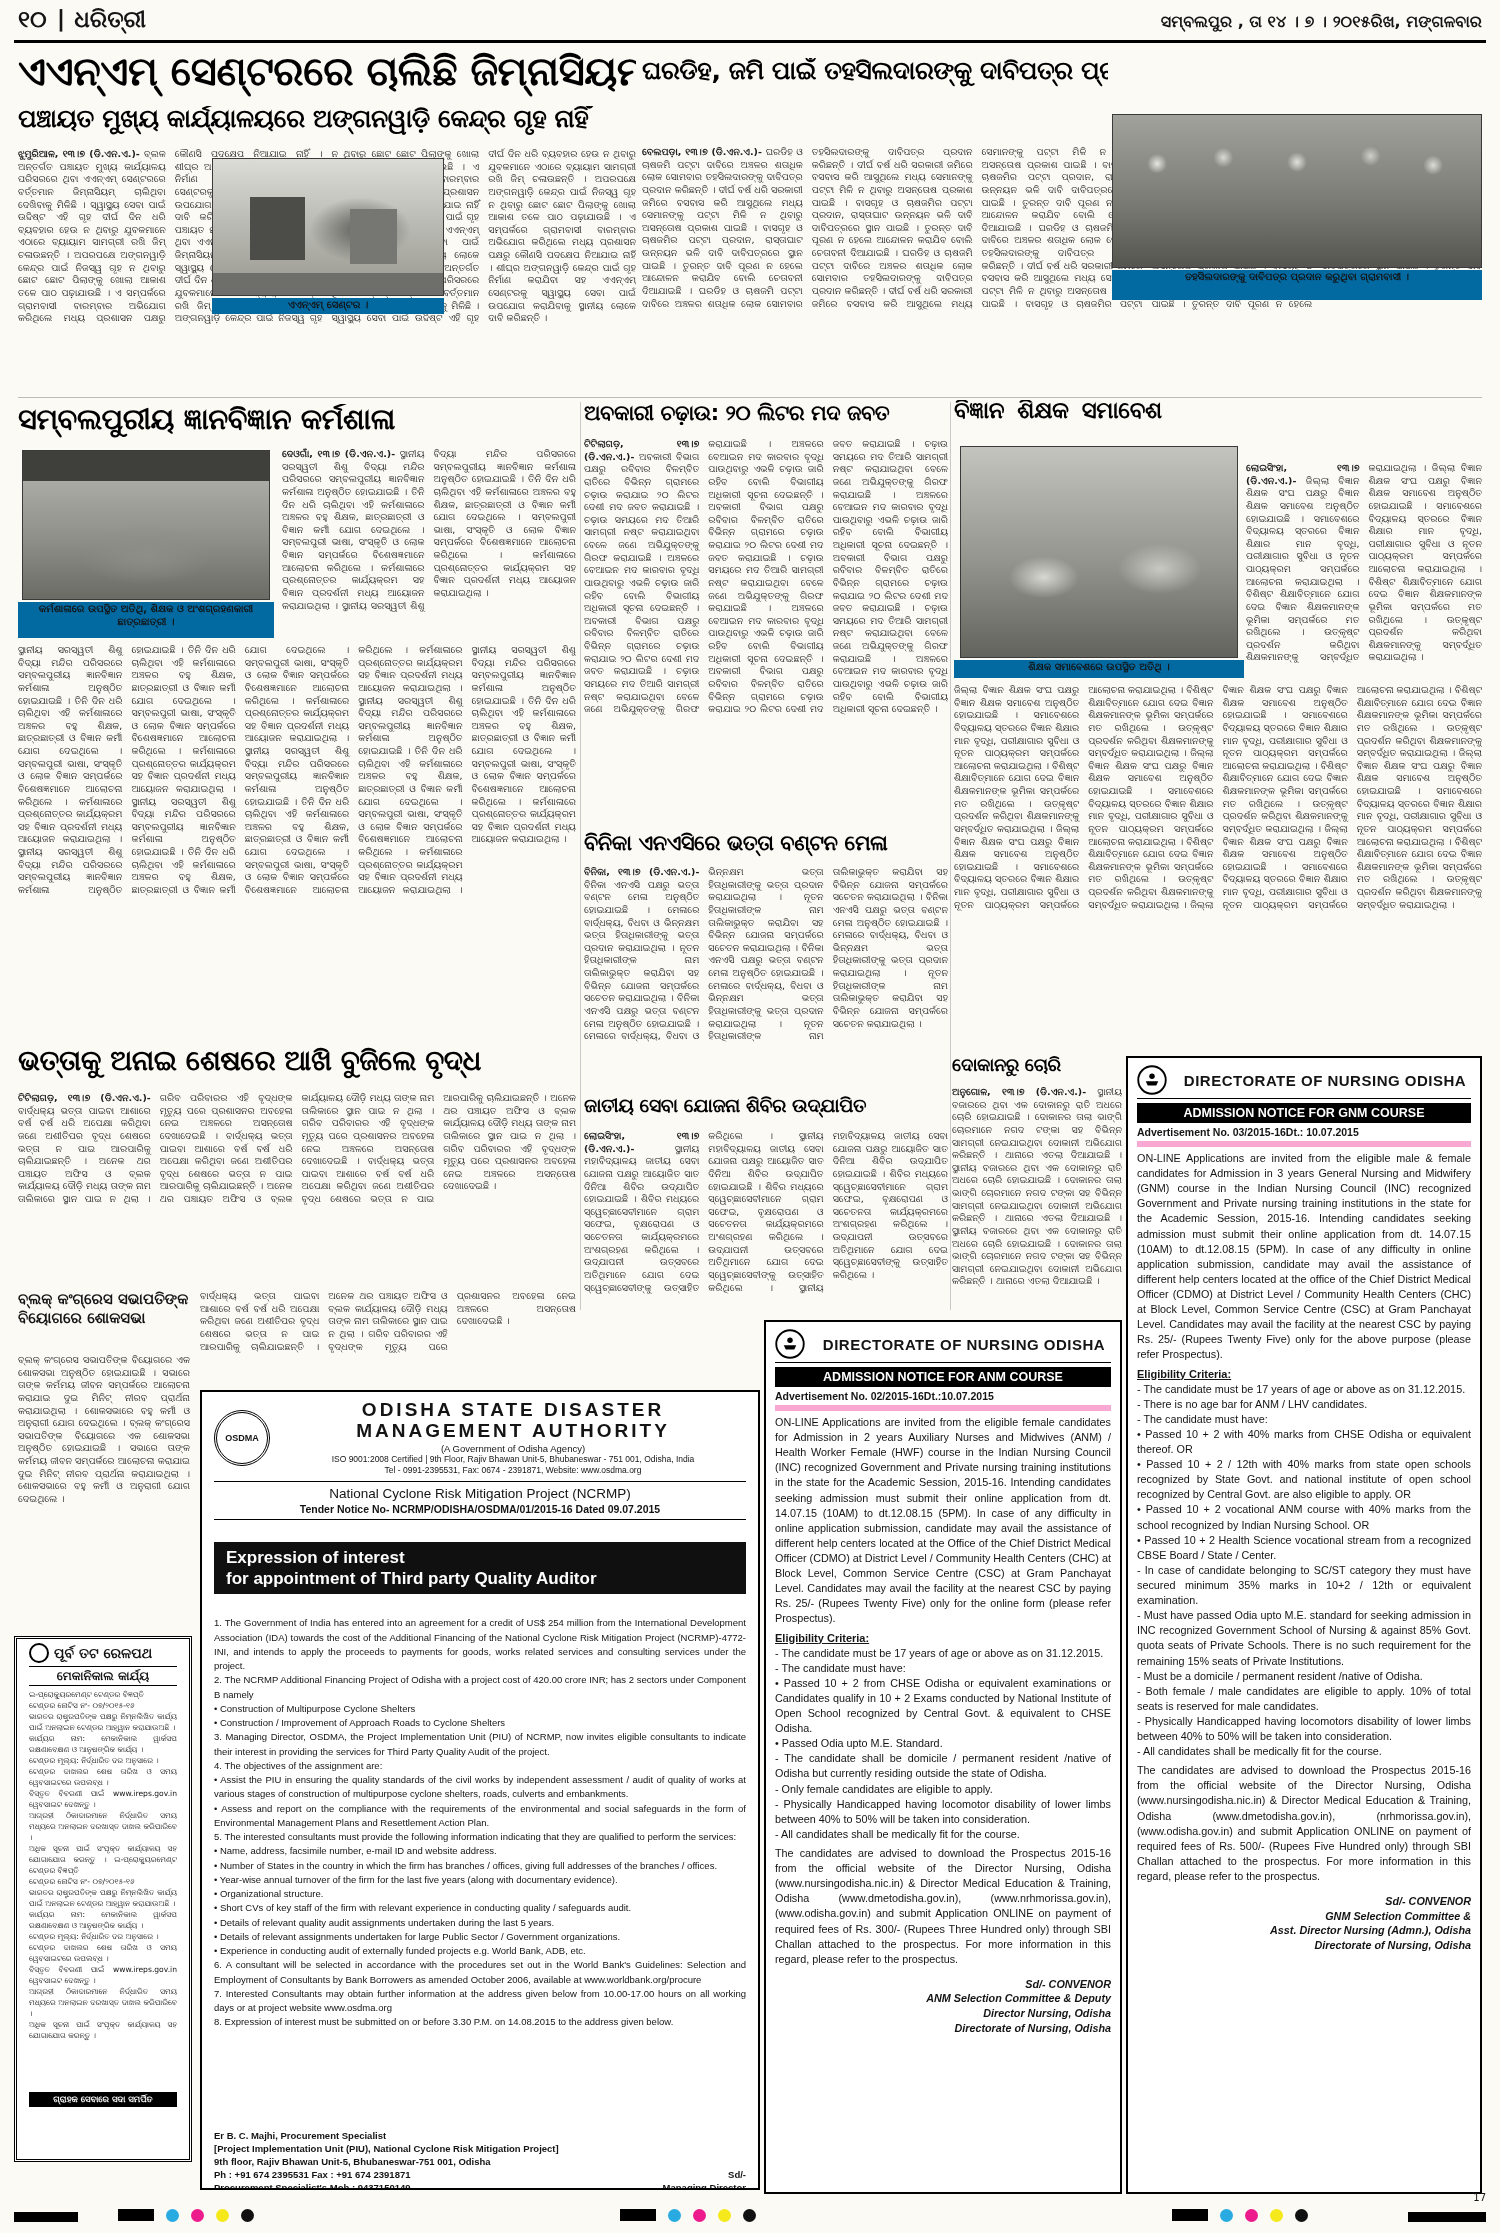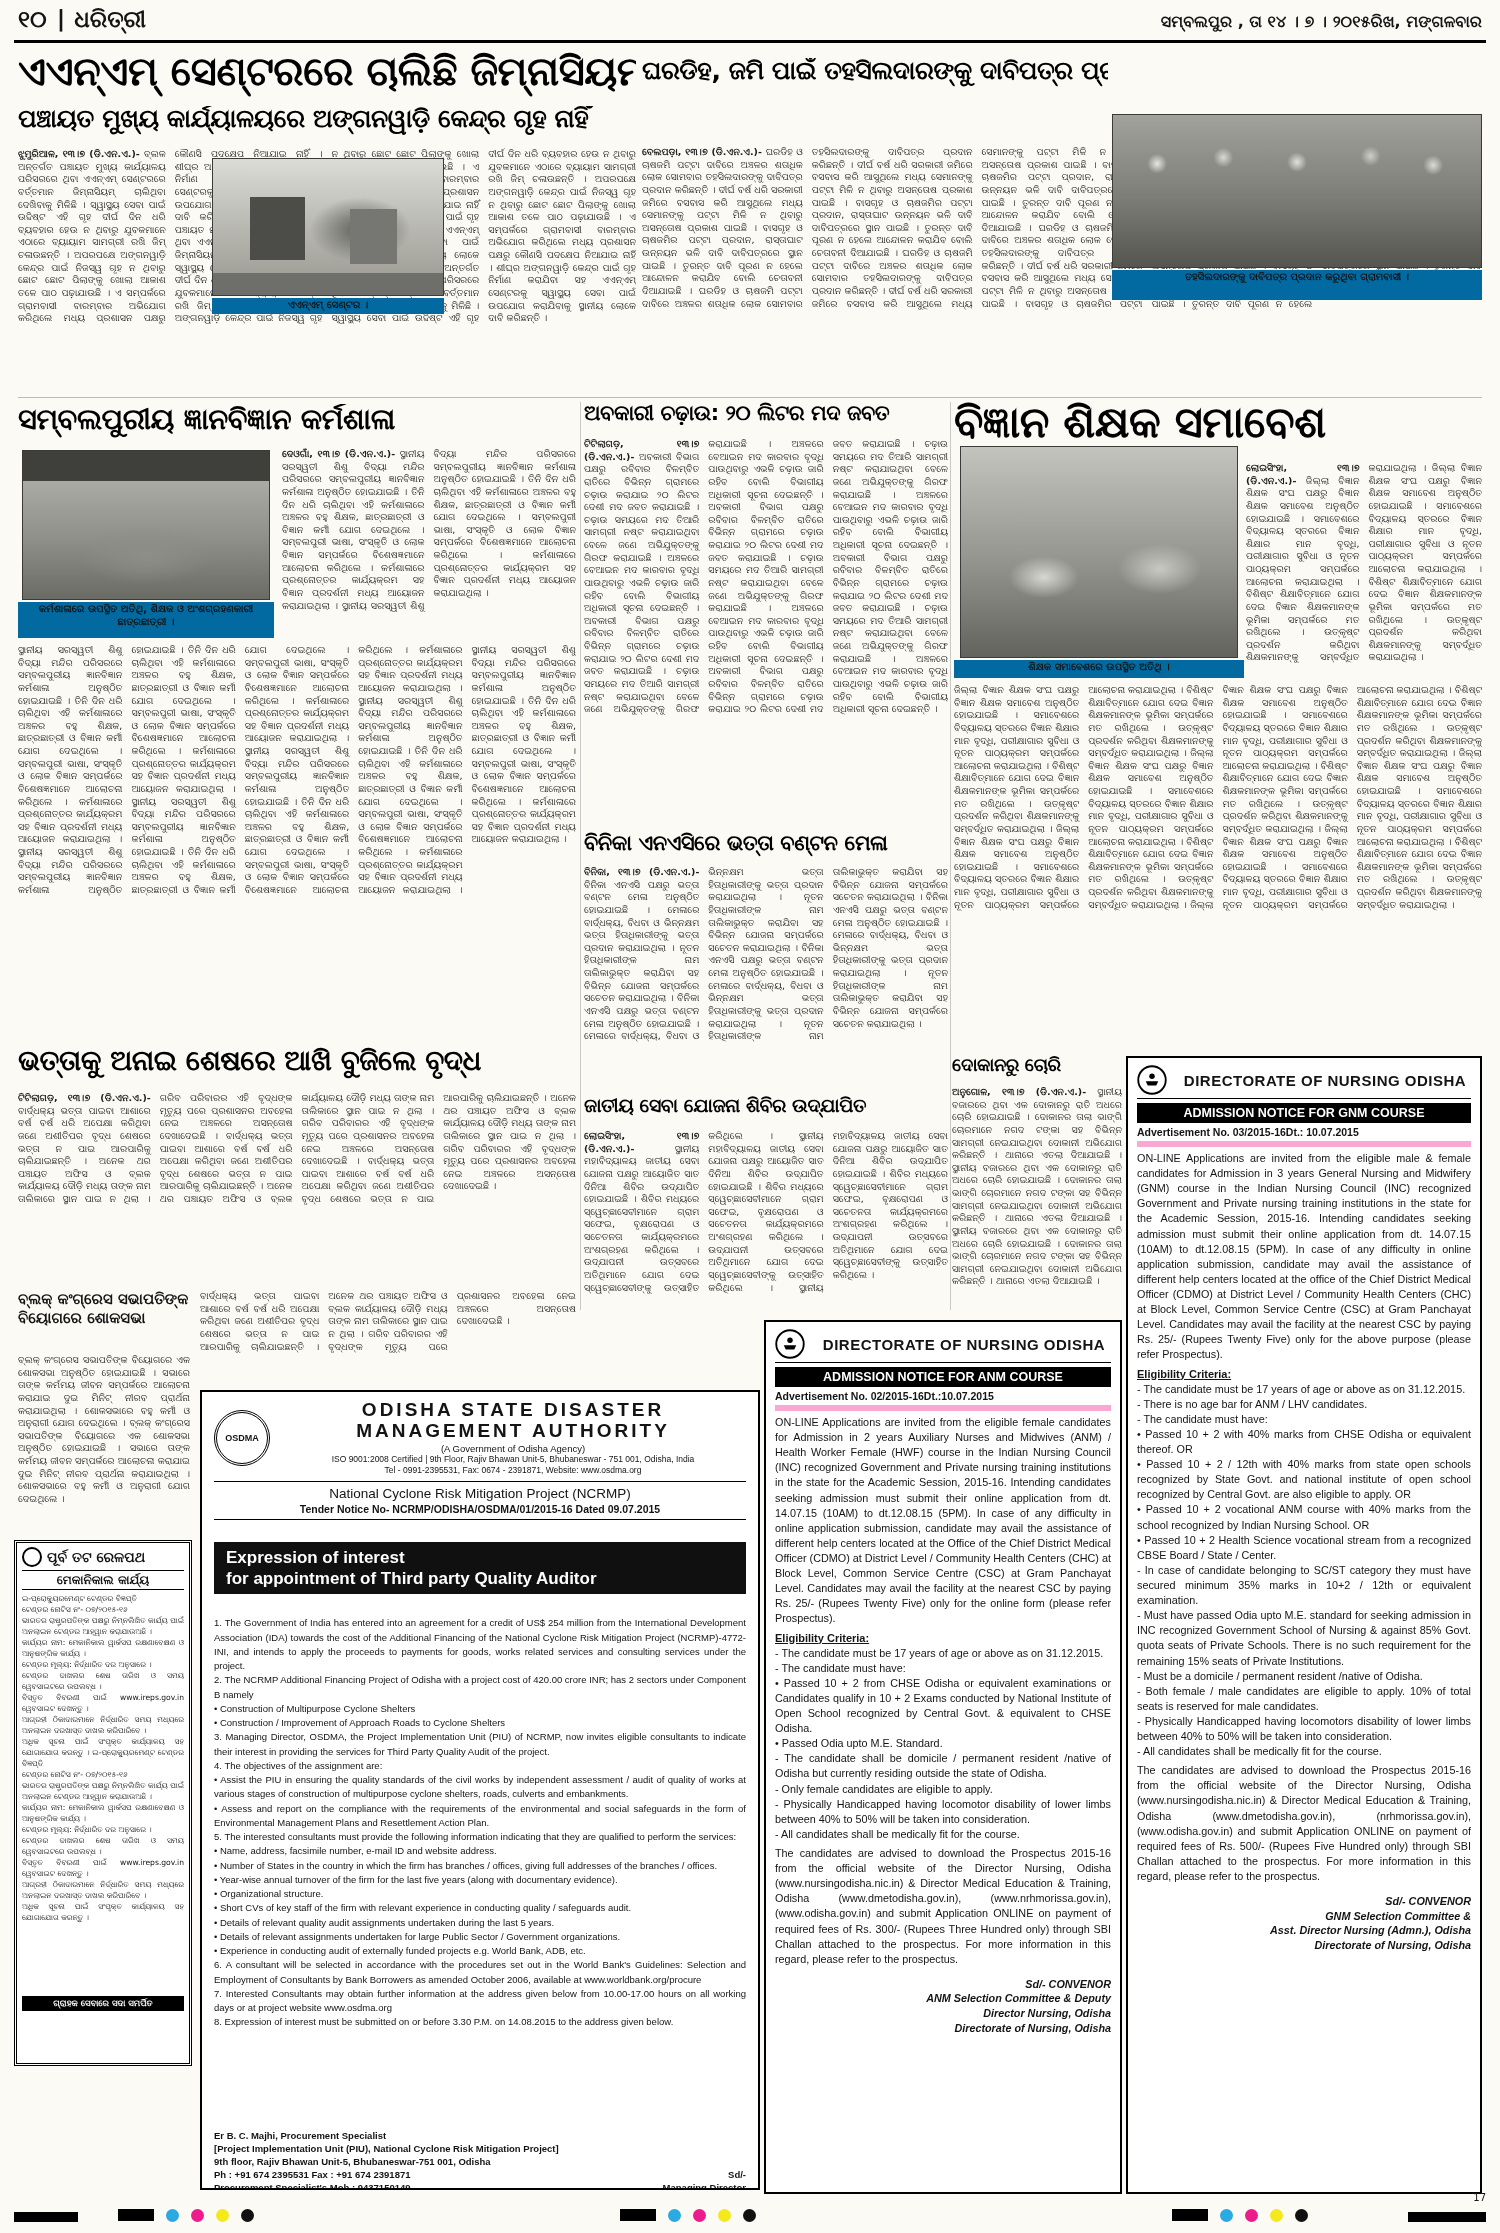--- a/index.html
+++ b/index.html
@@ -15,21 +15,21 @@
   .rule-row{left:18px;top:397px;width:1464px;height:1px;background:#bbb;}
   .vrule{width:1px;background:#c9c9c9;}
 
   
   .headline{font-weight:bold;color:#000;white-space:nowrap;letter-spacing:-0.5px;line-height:1.05;}
   #h-lead{left:18px;top:50px;width:618px;height:54px;font-size:40px;}
   #h-demand{left:642px;top:58px;width:466px;height:40px;font-size:25px;}
   #h-sub{left:18px;top:106px;width:618px;height:36px;font-size:25px;}
   #h-workshop{left:18px;top:404px;width:420px;height:40px;font-size:29px;}
   #h-excise{left:584px;top:402px;width:364px;height:32px;font-size:21px;}
-  #h-science{left:954px;top:400px;width:528px;height:44px;font-size:43px;}
+  #h-science{left:954px;top:400px;width:528px;height:44px;font-size:23px;font-family:Liberation Mono, monospace;}
   #h-binika{left:584px;top:832px;width:364px;height:30px;font-size:21px;}
   #h-oldman{left:18px;top:1046px;width:560px;height:42px;font-size:28px;}
   #h-nss{left:584px;top:1096px;width:364px;height:30px;font-size:19px;}
   #h-theft{left:952px;top:1056px;width:172px;height:26px;font-size:18px;}
   #h-condolence{left:18px;top:1290px;width:172px;height:62px;font-size:15px;font-weight:bold;white-space:normal;line-height:1.25;}
 
   
   .body-text{font-size:9.5px;line-height:1.33;text-align:justify;color:#1d1d1d;column-gap:9px;word-break:break-word;}
   .cols-1{column-count:1}.cols-2{column-count:2}.cols-3{column-count:3}.cols-4{column-count:4}.cols-5{column-count:5}
   .lead-dateline{font-weight:bold;}
@@ -70,21 +70,21 @@
     radial-gradient(60px 36px at 72% 58%,#c9c9c3,rgba(0,0,0,0) 70%),
     linear-gradient(180deg,#c4c4be 0%,#94948e 55%,#63635d 100%);}
 
   .caption{font-size:10px;font-weight:bold;text-align:center;background:#0369a1;line-height:1.3;}
   #cap-anm{left:212px;top:298px;width:232px;height:16px;}
   #cap-demand{left:1112px;top:270px;width:370px;height:30px;}
   #cap-workshop{left:18px;top:602px;width:256px;height:36px;}
   #cap-science{left:954px;top:660px;width:290px;height:18px;}
 
   
-  #rail-ad{left:14px;top:1540px;width:178px;height:526px;border:3px double #000;background:#fff;padding:4px 5px;}
+  #rail-ad{left:14px;top:1636px;width:178px;height:526px;border:3px double #000;background:#fff;padding:4px 12px;}
   .rail-head{display:flex;align-items:center;gap:5px;border-bottom:1px solid #000;padding-bottom:3px;}
   .rail-logo{width:20px;height:20px;border-radius:50%;border:2px solid #000;flex:none;}
   .rail-title{font-size:14px;font-weight:bold;}
   .rail-sub{font-size:12px;font-weight:bold;text-align:center;border-bottom:1px solid #000;padding:2px 0;}
   .rail-body{font-size:7.6px;line-height:1.45;text-align:justify;height:400px;overflow:hidden;margin-top:3px;}
   .rail-strip{background:#000;color:#fff;font-size:8.5px;font-weight:bold;text-align:center;padding:2px 0;margin-top:3px;}
 
   
   #osdma-box{left:200px;top:1390px;width:560px;height:800px;border:2px solid #000;background:#fff;padding:8px 12px;font-family:"Liberation Sans",sans-serif;}
   .osdma-head{display:flex;gap:10px;align-items:center;}

